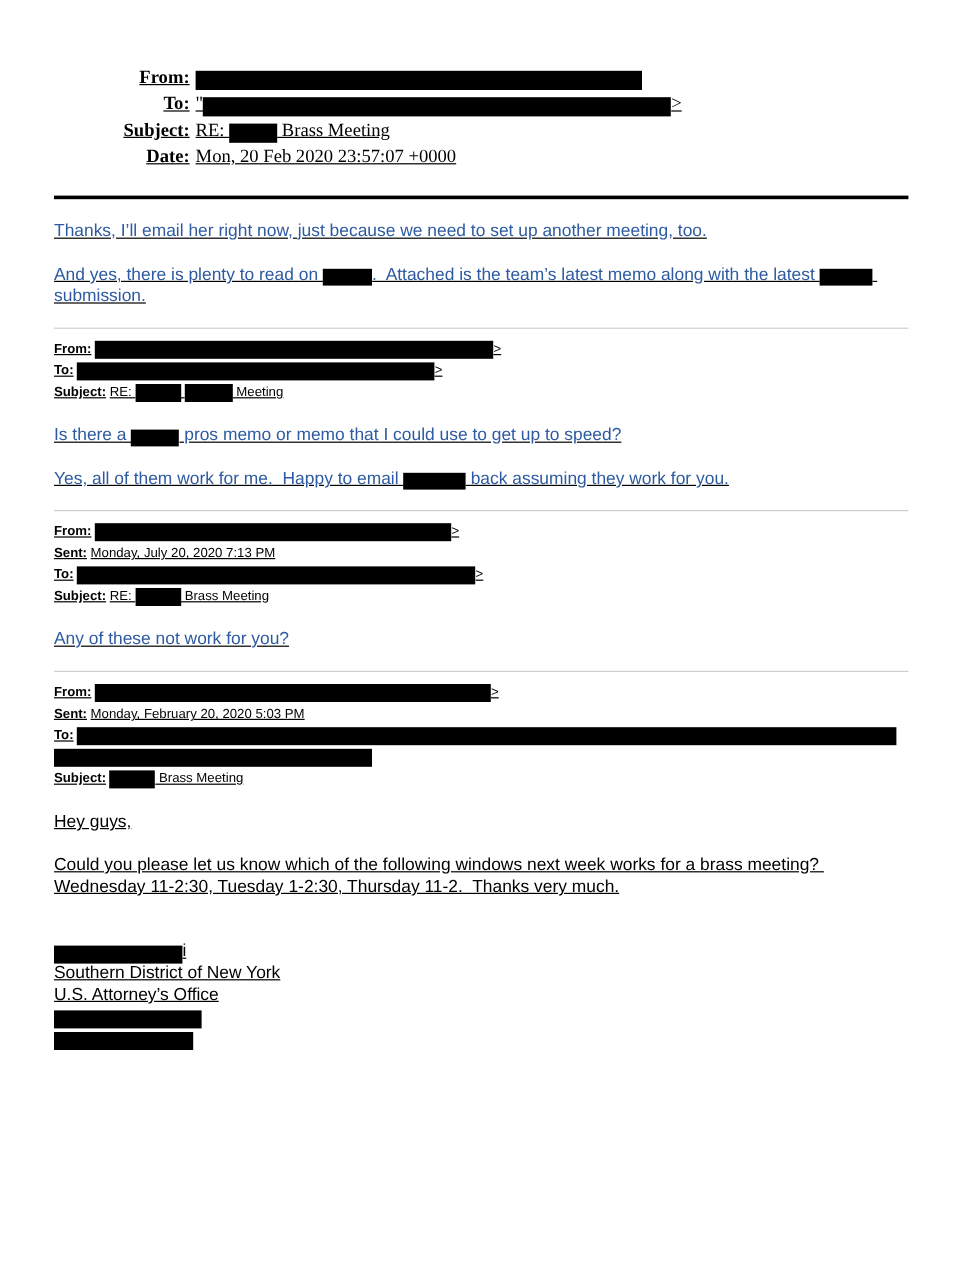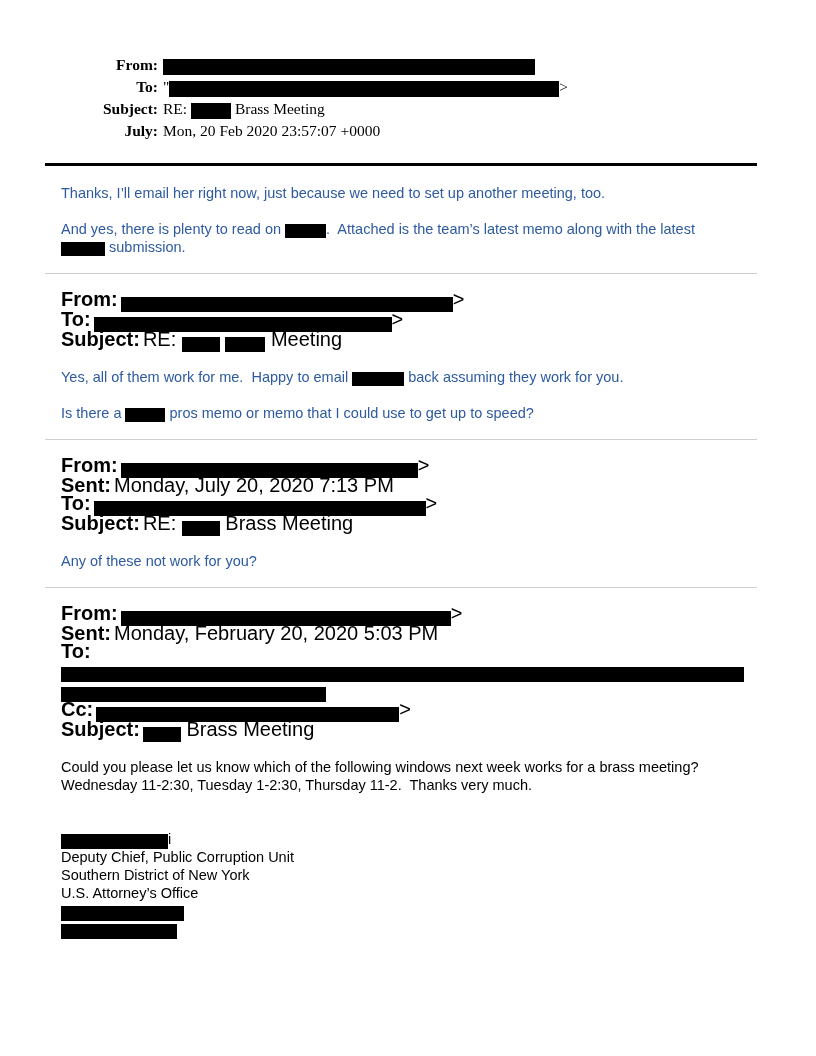--- a/index.html
+++ b/index.html
@@ -4,21 +4,21 @@
 <style>
   * { box-sizing: border-box; }
   html, body { margin: 0; padding: 0; }
   body {
     width: 816px; height: 1056px;
     background: #ffffff;
     font-family: "Liberation Sans", sans-serif;
     color: #000000;
     overflow: hidden;
   }
-  .page { padding: 54px 59px 0 45px; }
+  .page { padding: 54px 59px 0 45px; text-decoration: underline; }
 
   
   .mail-header { font-family: "Liberation Serif", serif; font-size: 15.5px; }
   .mh-row { display: flex; line-height: 22px; }
   .mh-label { flex: none; width: 118px; text-align: right; font-weight: bold; padding-right: 5px; }
   .mh-value { flex: 1; }
   .mail-header .redact { height: 16px; margin-bottom: -2px; }
 
   .rule-thick { border: none; border-top: 3px solid #000; margin: 21px 0 0 0; }
   .divider { border: none; border-top: 1px solid #cfcfcf; margin: 17px 0 8px 0; }
@@ -26,36 +26,36 @@
   
   .redact {
     display: inline-block;
     background: #000;
     height: 14px;
     vertical-align: text-bottom;
     margin-bottom: -1px;
   }
 
   
-  .qrow { line-height: 18px; font-size: 20px; }
+  .qrow { line-height: 18px; font-size: 11px; }
   .qlabel { font-weight: bold; padding-right: 3px; }
   .qrow .redact { height: 15px; margin-bottom: -2px; }
 
   
   .para {
     margin: 18px 0 0 0;
     line-height: 18px;
     font-size: 14.5px;
     white-space: pre-wrap;
   }
   .para.blue { color: #2D5AA0; }
   .para .redact { height: 14px; }
 
   .qheader { margin-top: 0; }
-  .message { margin: 16px; }
+  .message { margin: 0; }
 
   
   .sig { margin-top: 36px; }
   .sig-line { line-height: 18px; font-size: 14.5px; }
   .sig-line .redact { height: 15px; margin-bottom: -2px; }
 </style>
 </head>
 <body>
 
 <div class="page">
@@ -67,70 +67,69 @@
     </div>
     <div class="mh-row">
       <span class="mh-label">To:</span>
       <span class="mh-value">"<span class="redact" style="width: 390px;"></span>&gt;</span>
     </div>
     <div class="mh-row">
       <span class="mh-label">Subject:</span>
       <span class="mh-value">RE: <span class="redact" style="width: 40px;"></span> Brass Meeting</span>
     </div>
     <div class="mh-row">
-      <span class="mh-label">July:</span>
+      <span class="mh-label">Date:</span>
       <span class="mh-value">Mon, 20 Feb 2020 23:57:07 +0000</span>
     </div>
     <div class="mh-row">
     </div>
   </div>
 
   <hr class="rule-thick">
 
   <div class="message">
     <p class="para blue">Thanks, I’ll email her right now, just because we need to set up another meeting, too.</p>
     <p class="para blue">And yes, there is plenty to read on <span class="redact" style="width: 41px;"></span>.  Attached is the team’s latest memo along with the latest <span class="redact" style="width: 44px;"></span> submission.</p>
   </div>
 
   <hr class="divider">
   <div class="message">
     <div class="qheader">
       <div class="qrow"><span class="qlabel">From:</span><span><span class="redact" style="width: 332px;"></span>&gt;</span></div>
       <div class="qrow"><span class="qlabel">To:</span><span><span class="redact" style="width: 298px;"></span>&gt;</span></div>
       <div class="qrow"><span class="qlabel">Subject:</span><span>RE: <span class="redact" style="width: 38px;"></span> <span class="redact" style="width: 40px;"></span> Meeting</span></div>
     </div>
+    <p class="para blue">Is there a <span class="redact" style="width: 40px;"></span> pros memo or memo that I could use to get up to speed?</p>
     <p class="para blue">Yes, all of them work for me.  Happy to email <span class="redact" style="width: 52px;"></span> back assuming they work for you.</p>
-    <p class="para blue">Is there a <span class="redact" style="width: 40px;"></span> pros memo or memo that I could use to get up to speed?</p>
   </div>
 
   <hr class="divider">
   <div class="message">
     <div class="qheader">
       <div class="qrow"><span class="qlabel">From:</span><span><span class="redact" style="width: 297px;"></span>&gt;</span></div>
       <div class="qrow"><span class="qlabel">Sent:</span><span>Monday, July 20, 2020 7:13 PM</span></div>
       <div class="qrow"><span class="qlabel">To:</span><span><span class="redact" style="width: 332px;"></span>&gt;</span></div>
       <div class="qrow"><span class="qlabel">Subject:</span><span>RE: <span class="redact" style="width: 38px;"></span> Brass Meeting</span></div>
     </div>
     <p class="para blue">Any of these not work for you?</p>
   </div>
 
   <hr class="divider">
   <div class="message">
     <div class="qheader">
       <div class="qrow"><span class="qlabel">From:</span><span><span class="redact" style="width: 330px;"></span>&gt;</span></div>
       <div class="qrow"><span class="qlabel">Sent:</span><span>Monday, February 20, 2020 5:03 PM</span></div>
       <div class="qrow"><span class="qlabel">To:</span><span><span class="redact" style="width: 683px;"></span><br><span class="redact" style="width: 265px;"></span></span></div>
-      <div class="qrow"><span class="qlabel">Cc:</span><span><span class="redact" style="width: 303px;"></span>&gt;</span></div>
       <div class="qrow"><span class="qlabel">Subject:</span><span><span class="redact" style="width: 38px;"></span> Brass Meeting</span></div>
     </div>
+    <p class="para">Hey guys,</p>
     <p class="para">Could you please let us know which of the following windows next week works for a brass meeting? Wednesday 11-2:30, Tuesday 1-2:30, Thursday 11-2.  Thanks very much.</p>
 
     <div class="sig">
       <div class="sig-line"><span class="redact" style="width: 107px;"></span>i</div>
-      <div class="sig-line">Deputy Chief, Public Corruption Unit</div>
       <div class="sig-line">Southern District of New York</div>
       <div class="sig-line">U.S. Attorney’s Office</div>
       <div class="sig-line"><span class="redact" style="width: 123px;"></span></div>
       <div class="sig-line"><span class="redact" style="width: 116px;"></span></div>
     </div>
   </div>
 
 </div>
 
 </body></html>

